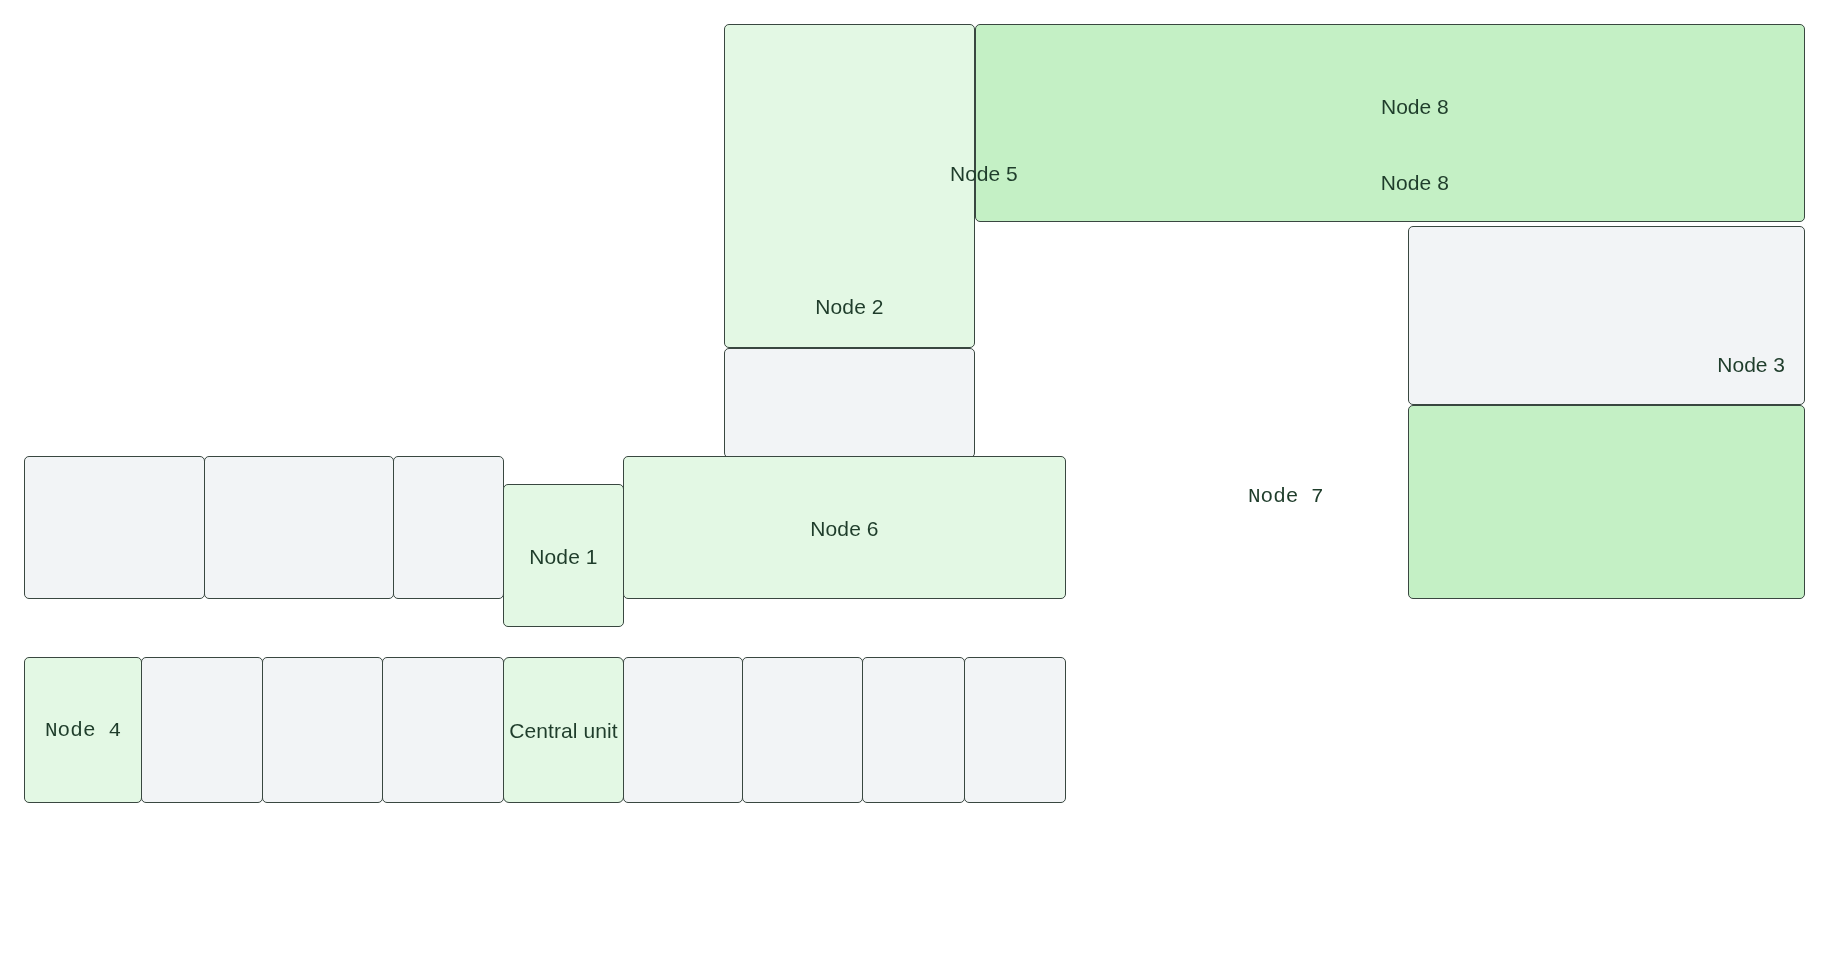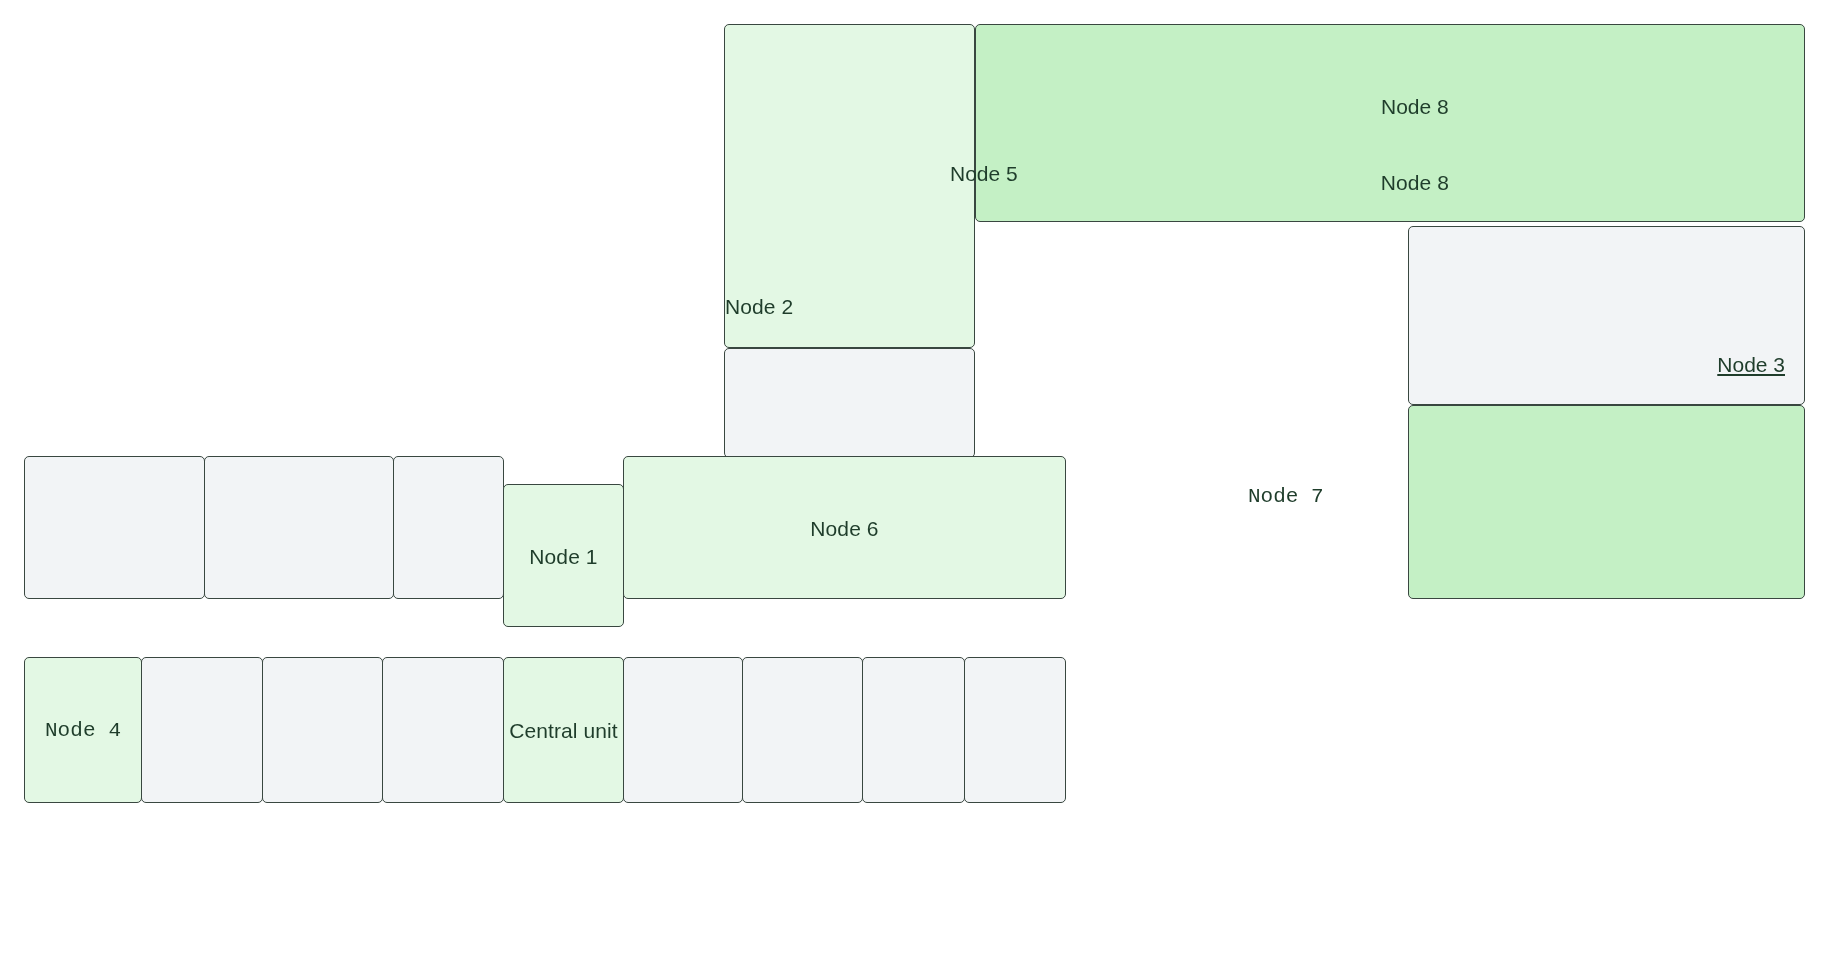--- a/index.html
+++ b/index.html
@@ -36,20 +36,21 @@
     font-size: 21px;
     line-height: 1;
     color: #1f3d2b;
     white-space: nowrap;
     letter-spacing: 0.1px;
   }
   
   .lbl-bottom-center {
     left: 0; right: 0;
     bottom: 30px;
+    text-align: center;
   }
   .lbl-center {
     left: 0; right: 0;
     top: 50%;
     transform: translateY(-50%);
     text-align: center;
   }
   .lbl-mid-right {
     right: 26px;
     top: 50%;
@@ -80,21 +81,21 @@
   </div>
 
   <div class="float-label" style="left:1381px; top:96px;">Node 8</div>
 
   <div class="float-label" style="left:950px; top:163px;">Node 5</div>
 
   <div class="node gray" style="left:1408px; top:226px; width:397px; height:179px;"></div>
 
   <div class="node green-dark" style="left:1408px; top:405px; width:397px; height:194px;"></div>
 
-  <div class="float-label" style="left:1428px; top:354px; width:357px; text-align:right;text-decoration:underline;">Node 3</div>
+  <div class="float-label" style="left:1428px; top:354px; width:357px; text-align:right;">Node 3</div>
 
   <div class="float-label" style="left:1248px; top:486px;font-family:Liberation Mono, monospace;">Node 7</div>
 
   <div class="node gray" style="left:724px; top:348px; width:251px; height:110px;"></div>
 
   <div class="node gray" style="left:24px; top:456px; width:181px; height:143px;"></div>
 
   <div class="node gray" style="left:204px; top:456px; width:190px; height:143px;"></div>
 
   <div class="node gray" style="left:393px; top:456px; width:111px; height:143px;"></div>
@@ -110,21 +111,21 @@
   <div class="node green-light" style="left:24px; top:657px; width:118px; height:146px;font-family:Liberation Mono, monospace;">
     <span class="label lbl-center">Node 4</span>
   </div>
 
   <div class="node gray" style="left:141px; top:657px; width:122px; height:146px;"></div>
 
   <div class="node gray" style="left:262px; top:657px; width:121px; height:146px;"></div>
 
   <div class="node gray" style="left:382px; top:657px; width:122px; height:146px;"></div>
 
-  <div class="node green-light" style="left:503px; top:657px; width:121px; height:146px;">
+  <div class="node green-light" style="left:503px; top:657px; width:121px; height:146px;border-radius:6px;">
     <span class="label lbl-center">Central unit</span>
   </div>
 
   <div class="node gray" style="left:623px; top:657px; width:120px; height:146px;"></div>
 
   <div class="node gray" style="left:742px; top:657px; width:121px; height:146px;"></div>
 
   <div class="node gray" style="left:862px; top:657px; width:103px; height:146px;"></div>
 
   <div class="node gray" style="left:964px; top:657px; width:102px; height:146px;"></div>

